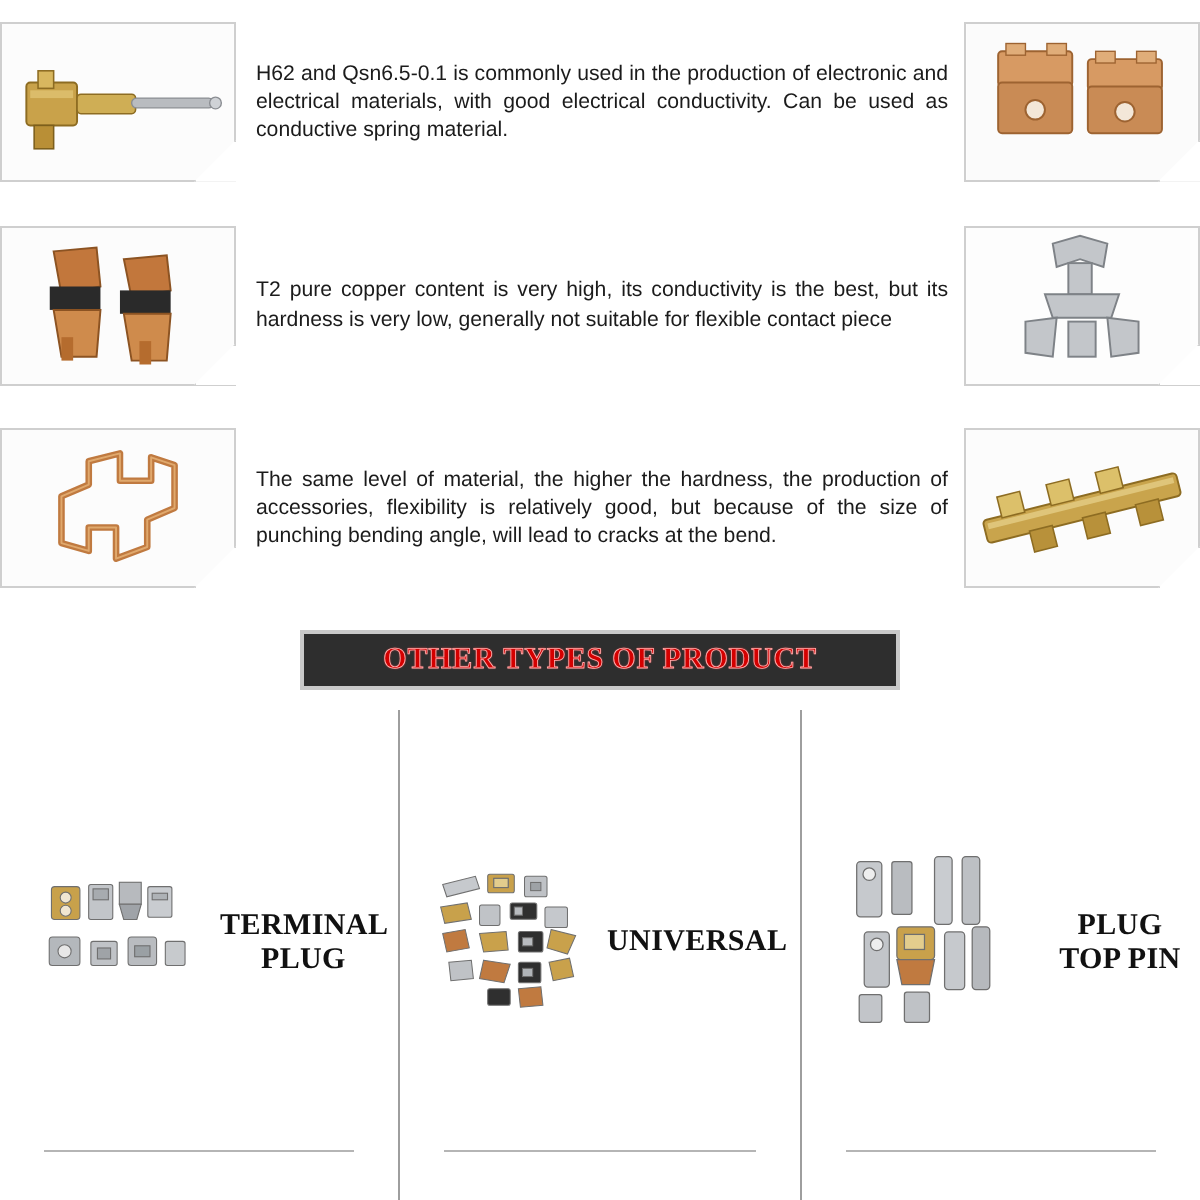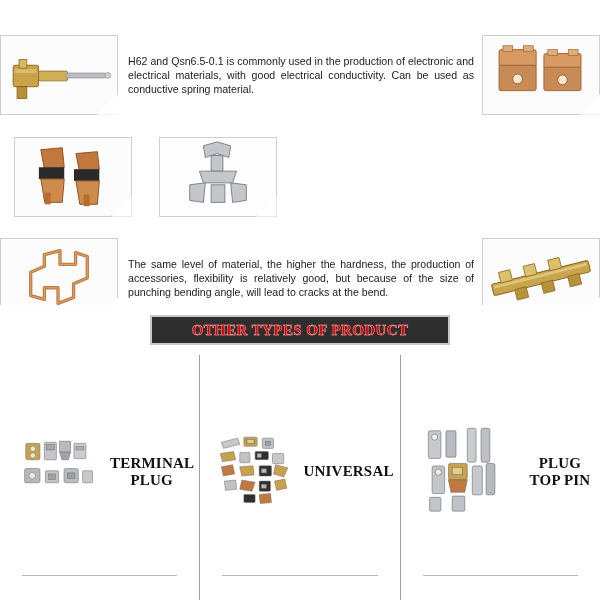--- a/index.html
+++ b/index.html
@@ -16,21 +16,20 @@
     background: #ffffff;
   }
 
   
   .top {
     position: absolute;
     left: 0; top: 0;
     width: 600px; height: 305px;
     display: flex;
     flex-direction: column;
-    margin-top: 24px;
   }
   .row {
     display: flex;
     flex: 1 1 0;
     align-items: center;
   }
   .cell-img {
     width: 145px;
     height: 100%;
     display: flex;
@@ -210,20 +209,21 @@
 
                 <path d="M62 16 L84 14 L86 32 L66 36 Z" fill="#c2773c" stroke="#8c5322" stroke-width="1"></path>
                 <rect x="60" y="32" width="26" height="12" fill="#2a2a2a"></rect>
                 <path d="M62 44 L86 44 L84 68 L66 68 Z" fill="#cf8b4c" stroke="#8c5322" stroke-width="1"></path>
                 <rect x="70" y="58" width="6" height="12" fill="#b56c2e"></rect>
               </g>
             </svg>
           </div>
         </div>
       </div>
+      <div class="cell-text">T2    pure copper content is very high, its conductivity is the best, but its hardness is very low, generally not suitable for flexible contact piece</div>
       <div class="cell-img">
         <div class="photo-frame notch">
           <div class="inner">
             <svg class="svgwrap" viewBox="0 0 118 80" preserveAspectRatio="xMidYMid meet">
               <rect x="0" y="0" width="118" height="80" fill="#fdfdfd"></rect>
               <g stroke="#7e8287" stroke-width="1" fill="#c3c6ca">
                 <path d="M44 8 L58 4 L72 8 L70 20 L58 16 L46 20 Z"></path>
                 <rect x="52" y="18" width="12" height="16"></rect>
                 <path d="M40 34 L78 34 L74 46 L44 46 Z"></path>
                 <path d="M30 48 L46 46 L44 66 L30 64 Z"></path>

